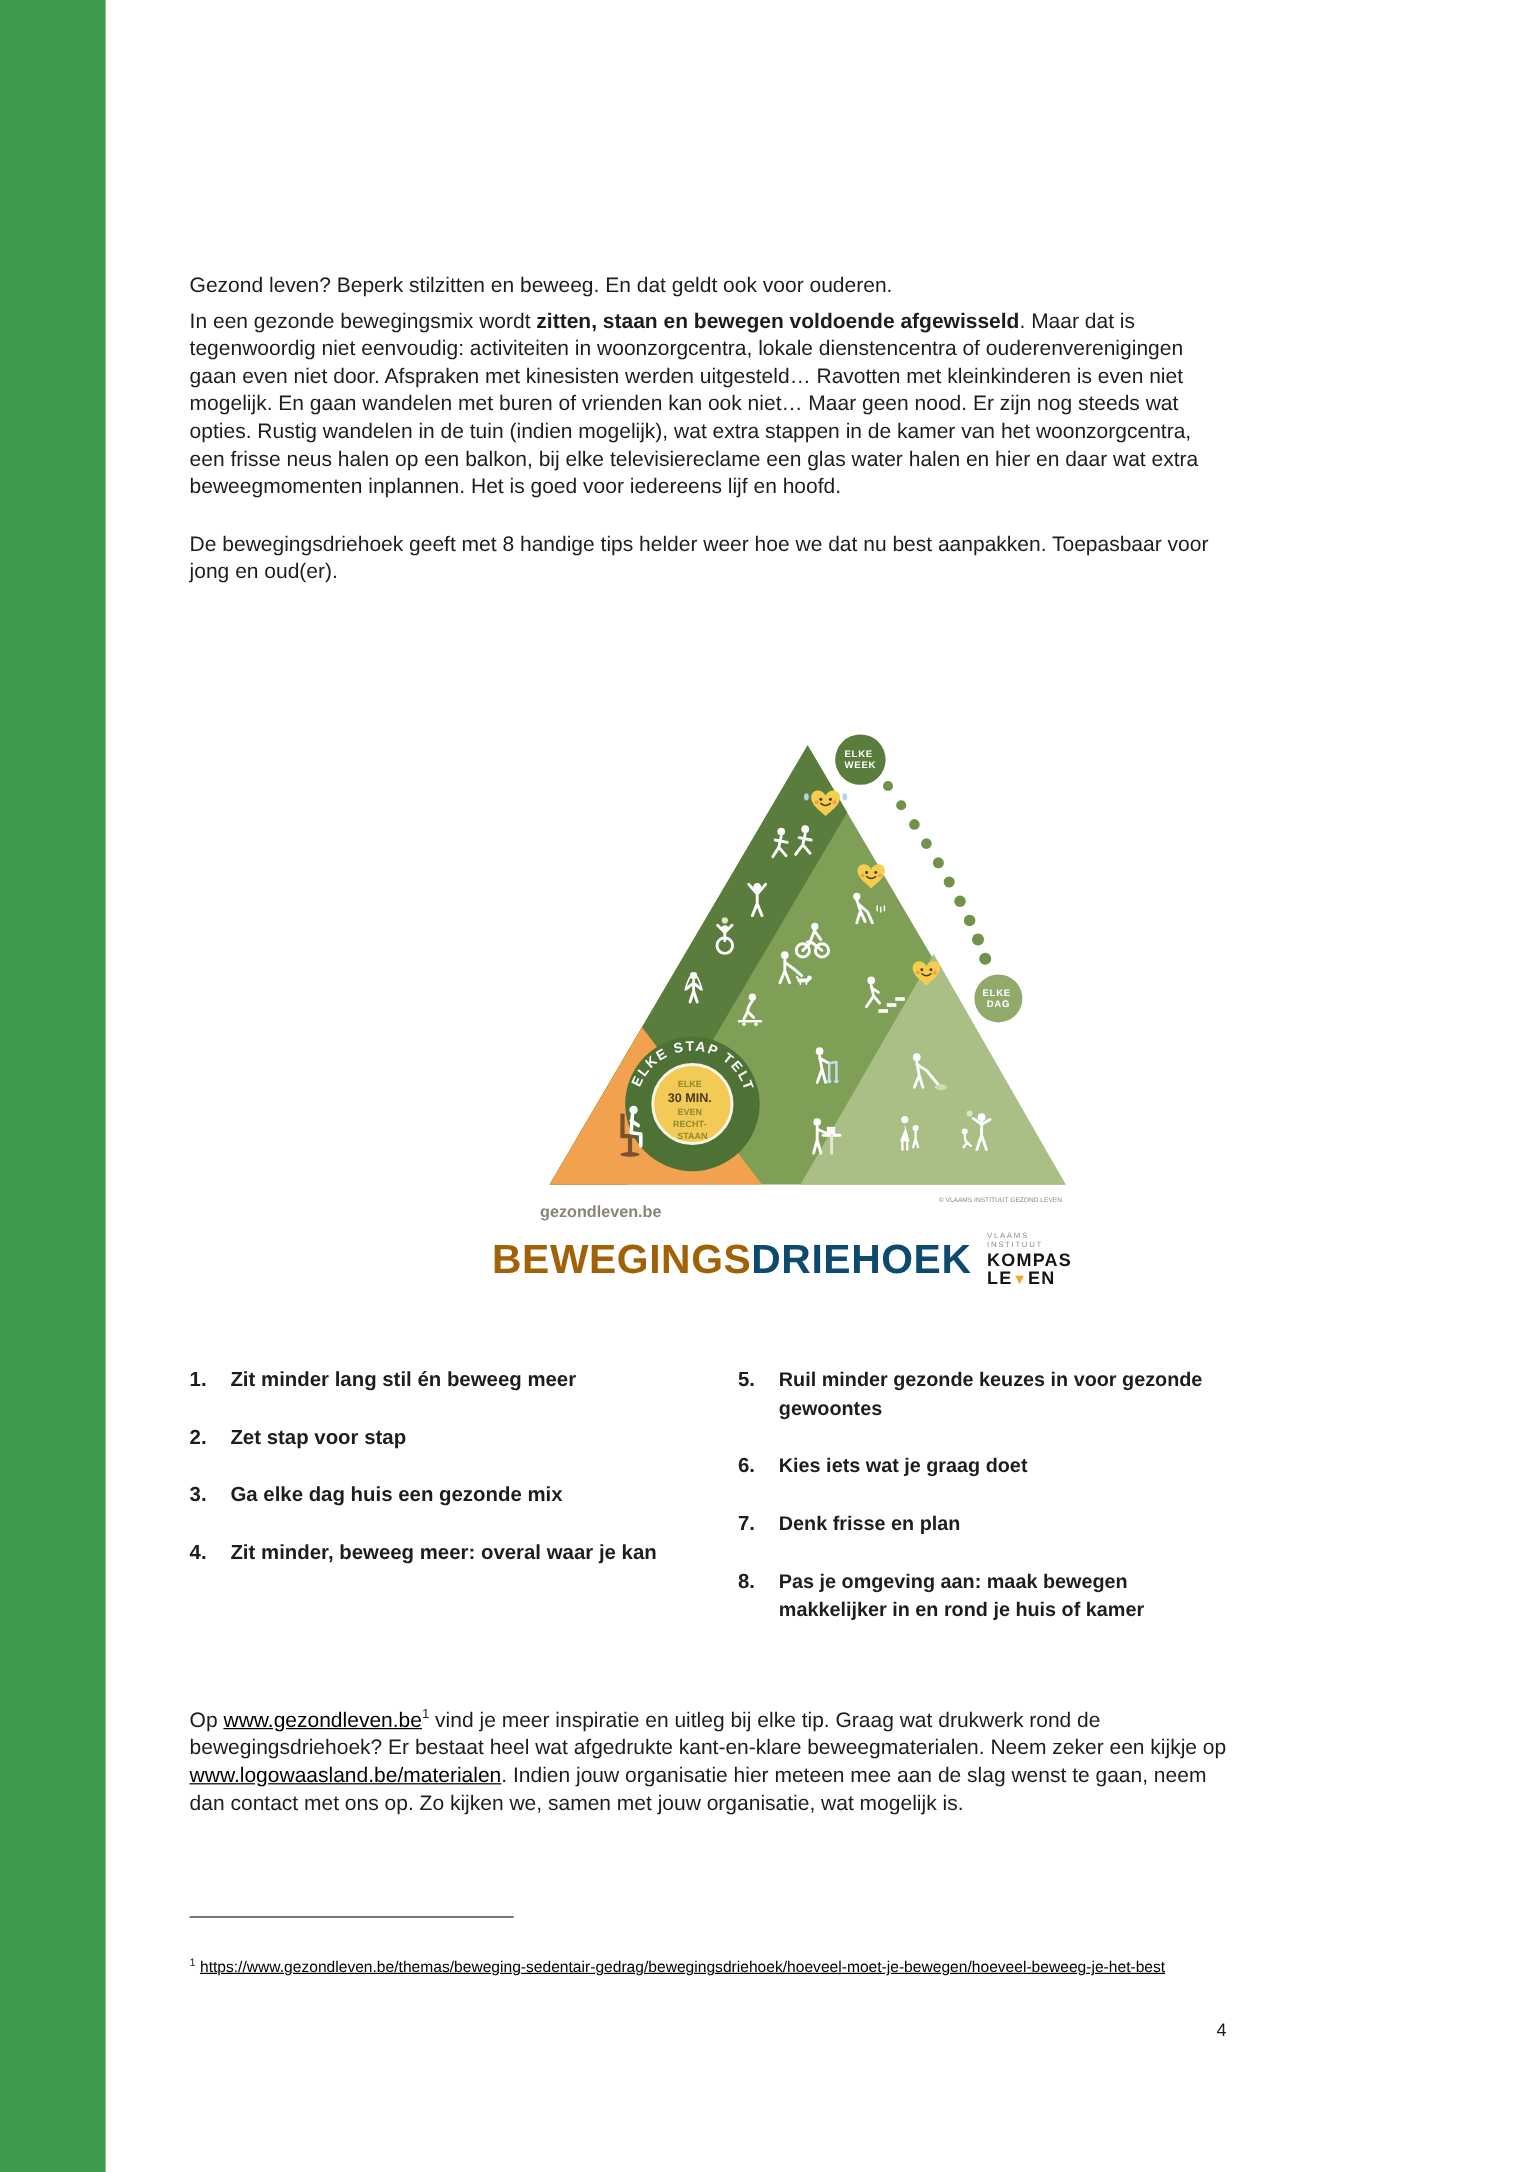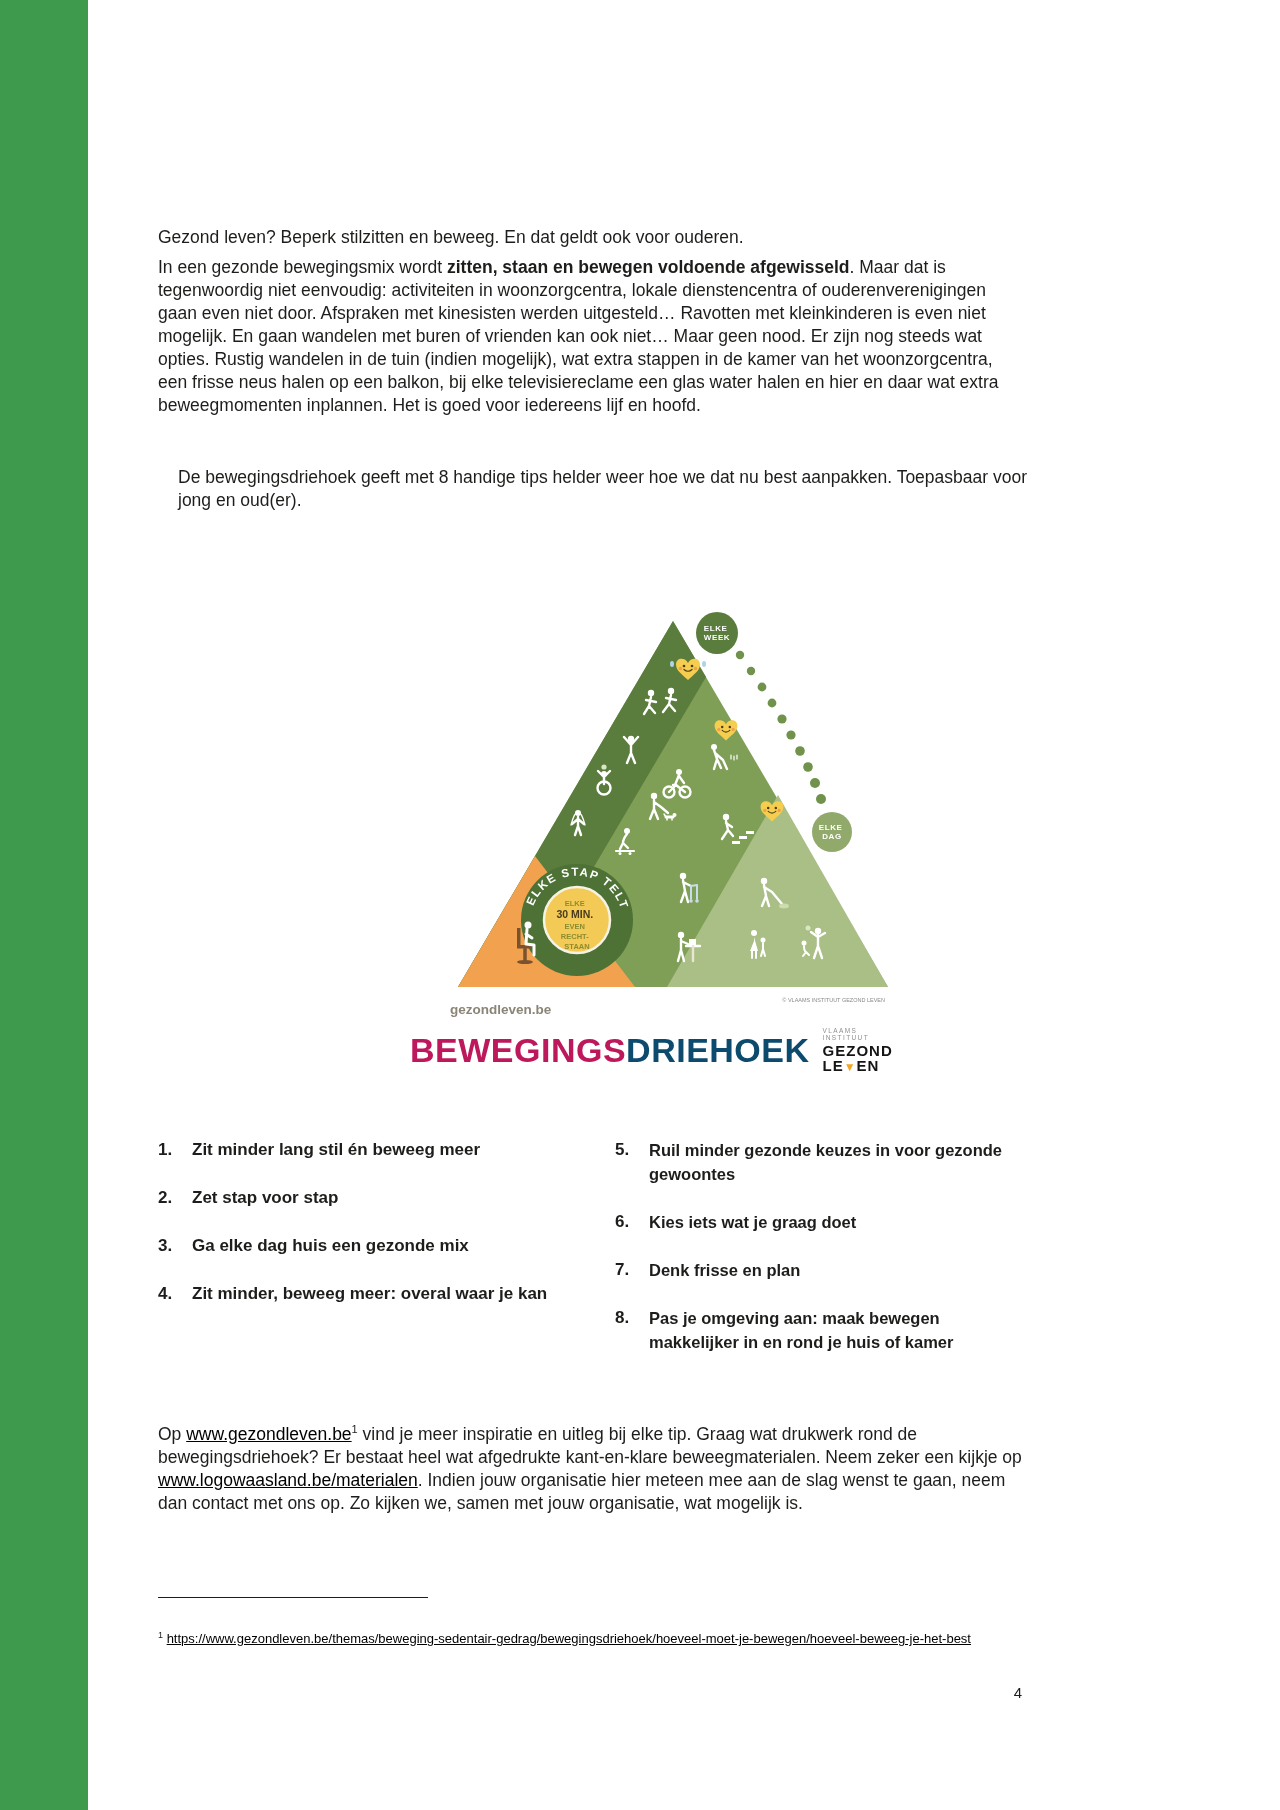--- a/index.html
+++ b/index.html
@@ -13,30 +13,30 @@
   .content { position:absolute; left:158px; top:0; width:864px; height:1810px; }
 
   h1.page-title {
     position:absolute; top:100px; left:0; width:830px;
     font-size:30px; line-height:41px; font-weight:bold; color:#3e9b4d;
     letter-spacing:-0.3px;
   }
   .para { position:absolute; left:0; width:864px; font-size:17.5px; line-height:23px; }
   .p1 { top:226px; }
   .p2 { top:256px; }
-  .p3 { top:466px;margin-left:20px; }
+  .p3 { top:442px; }
   .para b { font-weight:bold; }
 
   .figure-wrap { position:absolute; top:611px; left:272px; width:460px; height:410px; }
   .logo-row {
     position:absolute; top:1028px; left:252px; width:490px;
     display:flex; align-items:center; justify-content:center; gap:13px;
   }
   .logo-word { font-size:34px; font-weight:800; letter-spacing:0.5px; white-space:nowrap; }
-  .logo-word .lw1 { color:#be185d; }
+  .logo-word .lw1 { color:#a16207; }
   .logo-word .lw2 { color:#0c4a6e; }
   .logo-gl { text-align:left; line-height:1; }
   .logo-gl .vi { font-size:6.5px; letter-spacing:1.4px; color:#8f8f8f; margin-bottom:2px; }
   .logo-gl .gz { font-size:15px; font-weight:800; color:#141414; letter-spacing:1px; }
   .logo-gl .tri { color:#f5a623; font-size:12px; }
 
   .tips { position:absolute; top:1138px; left:0; width:864px; display:flex; }
   .tips-col { display:flex; flex-direction:column; }
   .tips-col.left  { width:457px; }
   .tips-col.right { width:407px; }
@@ -248,21 +248,21 @@
 
       <text x="20" y="403" class="site-label">gezondleven.be</text>
       <text x="455" y="391" text-anchor="end" class="copy-label">© VLAAMS INSTITUUT GEZOND LEVEN</text>
     </svg>
   </div>
 
   <div class="logo-row">
     <div class="logo-word"><span class="lw1">BEWEGINGS</span><span class="lw2">DRIEHOEK</span></div>
     <div class="logo-gl">
       <div class="vi">VLAAMS INSTITUUT</div>
-      <div class="gz">GEZOND</div>
+      <div class="gz">KOMPAS</div>
       <div class="gz"><span>LE</span><span class="tri">▼</span><span>EN</span></div>
     </div>
   </div>
 
   <div class="tips">
     <div class="tips-col left">
       <div class="tip">
           <span class="tip-num">1.</span>
           <span class="tip-text">Zit minder lang stil én beweeg meer</span>
         </div>

